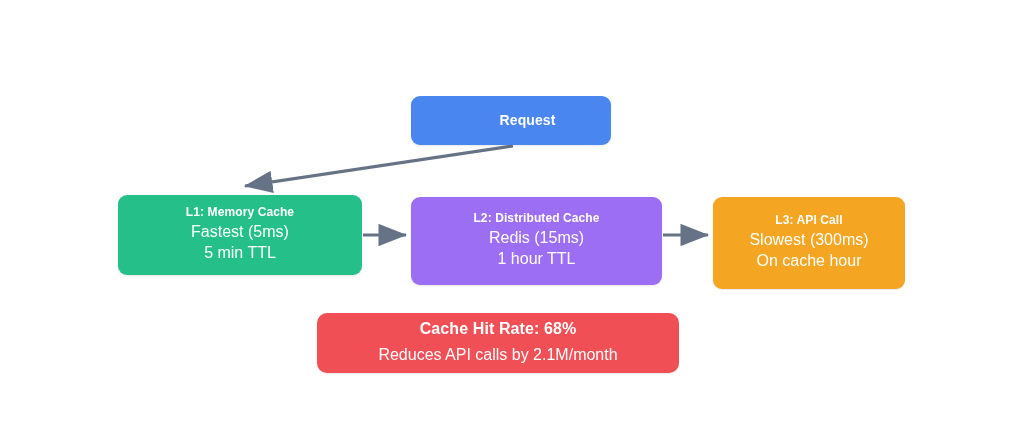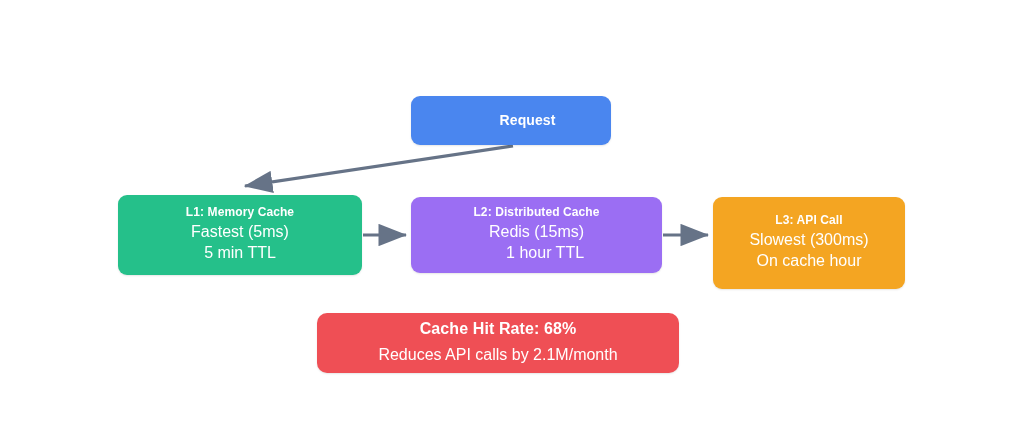--- a/index.html
+++ b/index.html
@@ -76,23 +76,22 @@
   }
   #node-request .n-title { font-size: 14px; padding-left: 33px; }
 
   #node-l1 {
     left: 118px;  top: 195px;
     width: 244px; height: 80px;
     background: #25c08a;
   }
   #node-l2 {
     left: 411px;  top: 197px;
-    width: 251px; height: 76px;
+    width: 251px; height: 88px;
     background: #9b6ef3;
-    text-align: right;
   }
   #node-l3 {
     left: 713px;  top: 197px;
     width: 192px; height: 92px;
     background: #f4a522;
   }
   #node-hitrate {
     left: 317px;  top: 313px;
     width: 362px; height: 60px;
     background: #ef4f55;

